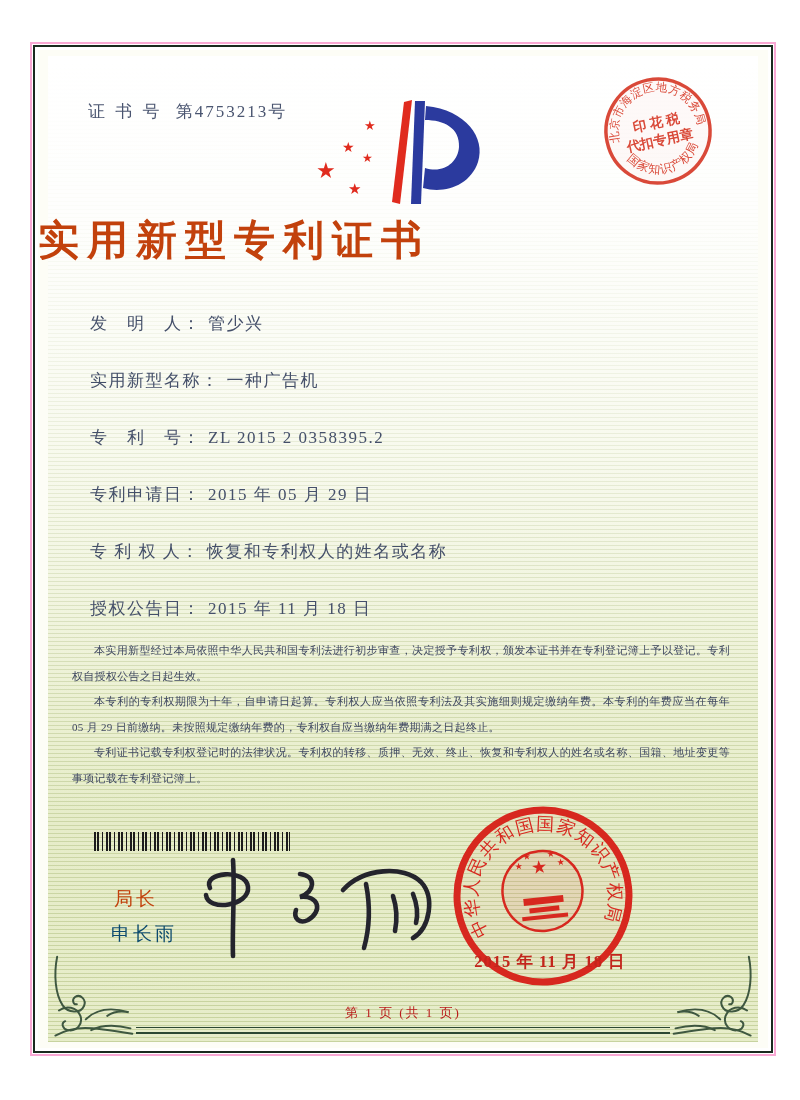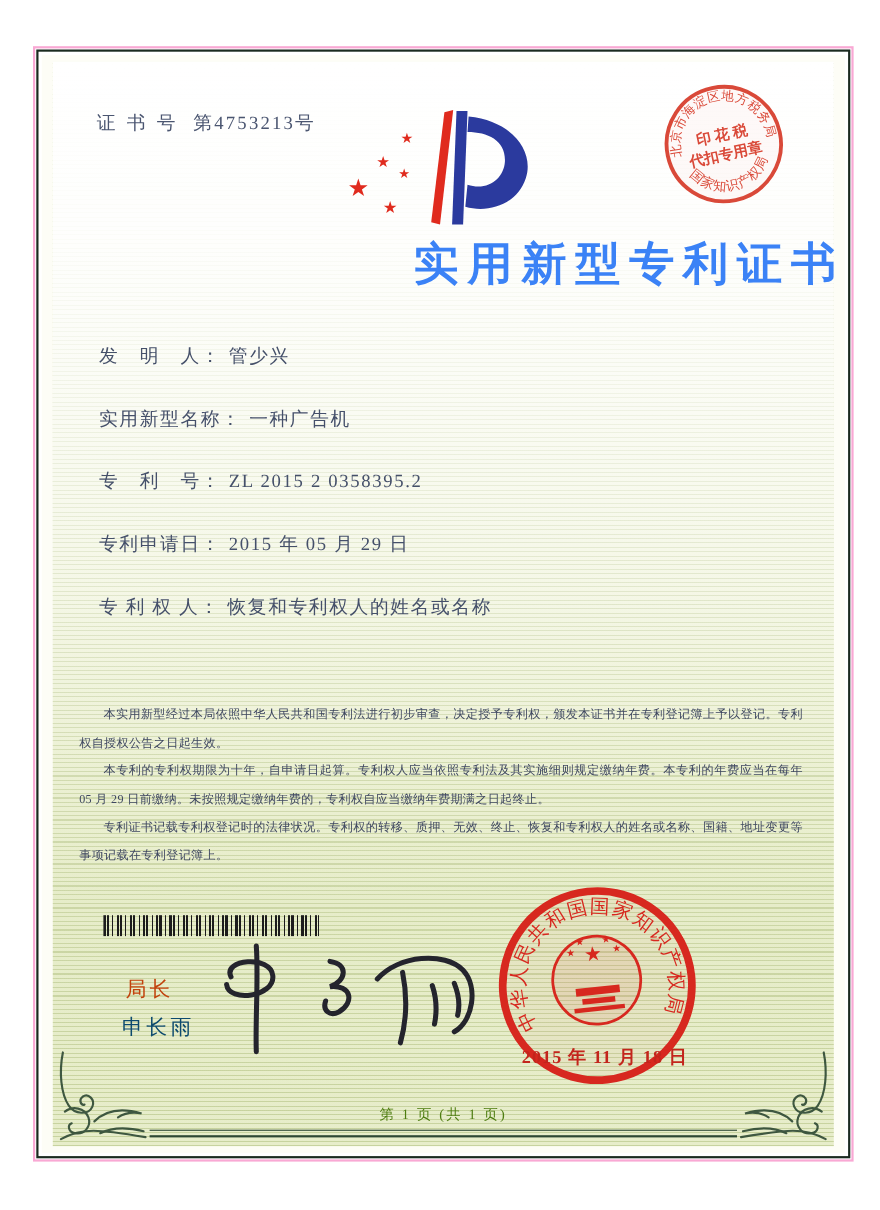--- a/index.html
+++ b/index.html
@@ -35,22 +35,22 @@
   .cert-no{
     position:absolute;left:50px;top:50px;font-size:17px;color:#4a5570;
     letter-spacing:3px;
   }
   .cert-no .num{letter-spacing:2px;margin-left:6px;}
 
   .logo{position:absolute;left:270px;top:48px;width:178px;height:118px;}
   .logo text{fill:#e02b1e;}
 
   .title{
-    position:absolute;left:0;right:0;top:163px;text-align:right;
-    font-size:41px;font-weight:700;color:#3b82f6;letter-spacing:8px;
+    position:absolute;left:0;right:0;top:163px;text-align:left;
+    font-size:41px;font-weight:700;color:#c2410c;letter-spacing:8px;
   }
 
   .fields{position:absolute;left:52px;top:262px;width:600px;}
   .field-row{height:57px;font-size:17px;color:#45506a;letter-spacing:1.5px;}
   .field-row .value{margin-left:7px;}
 
   .paras{
     position:absolute;left:34px;right:38px;top:588px;
     font-size:11px;line-height:25.5px;color:#3e4760;text-align:justify;
     letter-spacing:.3px;
@@ -77,21 +77,21 @@
   .seal svg{position:absolute;inset:0;}
   .seal-date{
     position:absolute;left:0;right:0;top:150px;text-align:center;
     font-size:16.5px;color:#c3251c;letter-spacing:1px;font-weight:700;
     transform:rotate(6deg);
   }
   .stamp{position:absolute;left:545px;top:6px;width:150px;height:150px;transform:rotate(-12deg);opacity:.95;}
 
   .footer{
     position:absolute;left:0;right:0;top:954px;text-align:center;
-    font-size:13px;color:#4d7c0f;letter-spacing:2px;
+    font-size:13px;color:#b91c1c;letter-spacing:2px;
   }
 </style>
 </head>
 <body>
 
 <div class="frame">
   <div class="frame-inner">
     <div class="paper">
 
       <div class="guilloche">
@@ -138,20 +138,23 @@
           <span>实用新型名称：</span><span class="value">一种广告机</span>
         </div>
         <div class="field-row">
           <span>专　利　号：</span><span class="value">ZL 2015 2 0358395.2</span>
         </div>
         <div class="field-row">
           <span>专利申请日：</span><span class="value">2015 年 05 月 29 日</span>
         </div>
         <div class="field-row">
           <span>专 利 权 人：</span><span class="value">恢复和专利权人的姓名或名称</span>
+        </div>
+        <div class="field-row">
+          <span>授权公告日：</span><span class="value">2015 年 11 月 18 日</span>
         </div>
       </div>
 
       <div class="paras">
         <p>本实用新型经过本局依照中华人民共和国专利法进行初步审查，决定授予专利权，颁发本证书并在专利登记簿上予以登记。专利权自授权公告之日起生效。</p>
         <p>本专利的专利权期限为十年，自申请日起算。专利权人应当依照专利法及其实施细则规定缴纳年费。本专利的年费应当在每年 05 月 29 日前缴纳。未按照规定缴纳年费的，专利权自应当缴纳年费期满之日起终止。</p>
         <p>专利证书记载专利权登记时的法律状况。专利权的转移、质押、无效、终止、恢复和专利权人的姓名或名称、国籍、地址变更等事项记载在专利登记簿上。</p>
       </div>
 
       <div class="barcode"></div>

